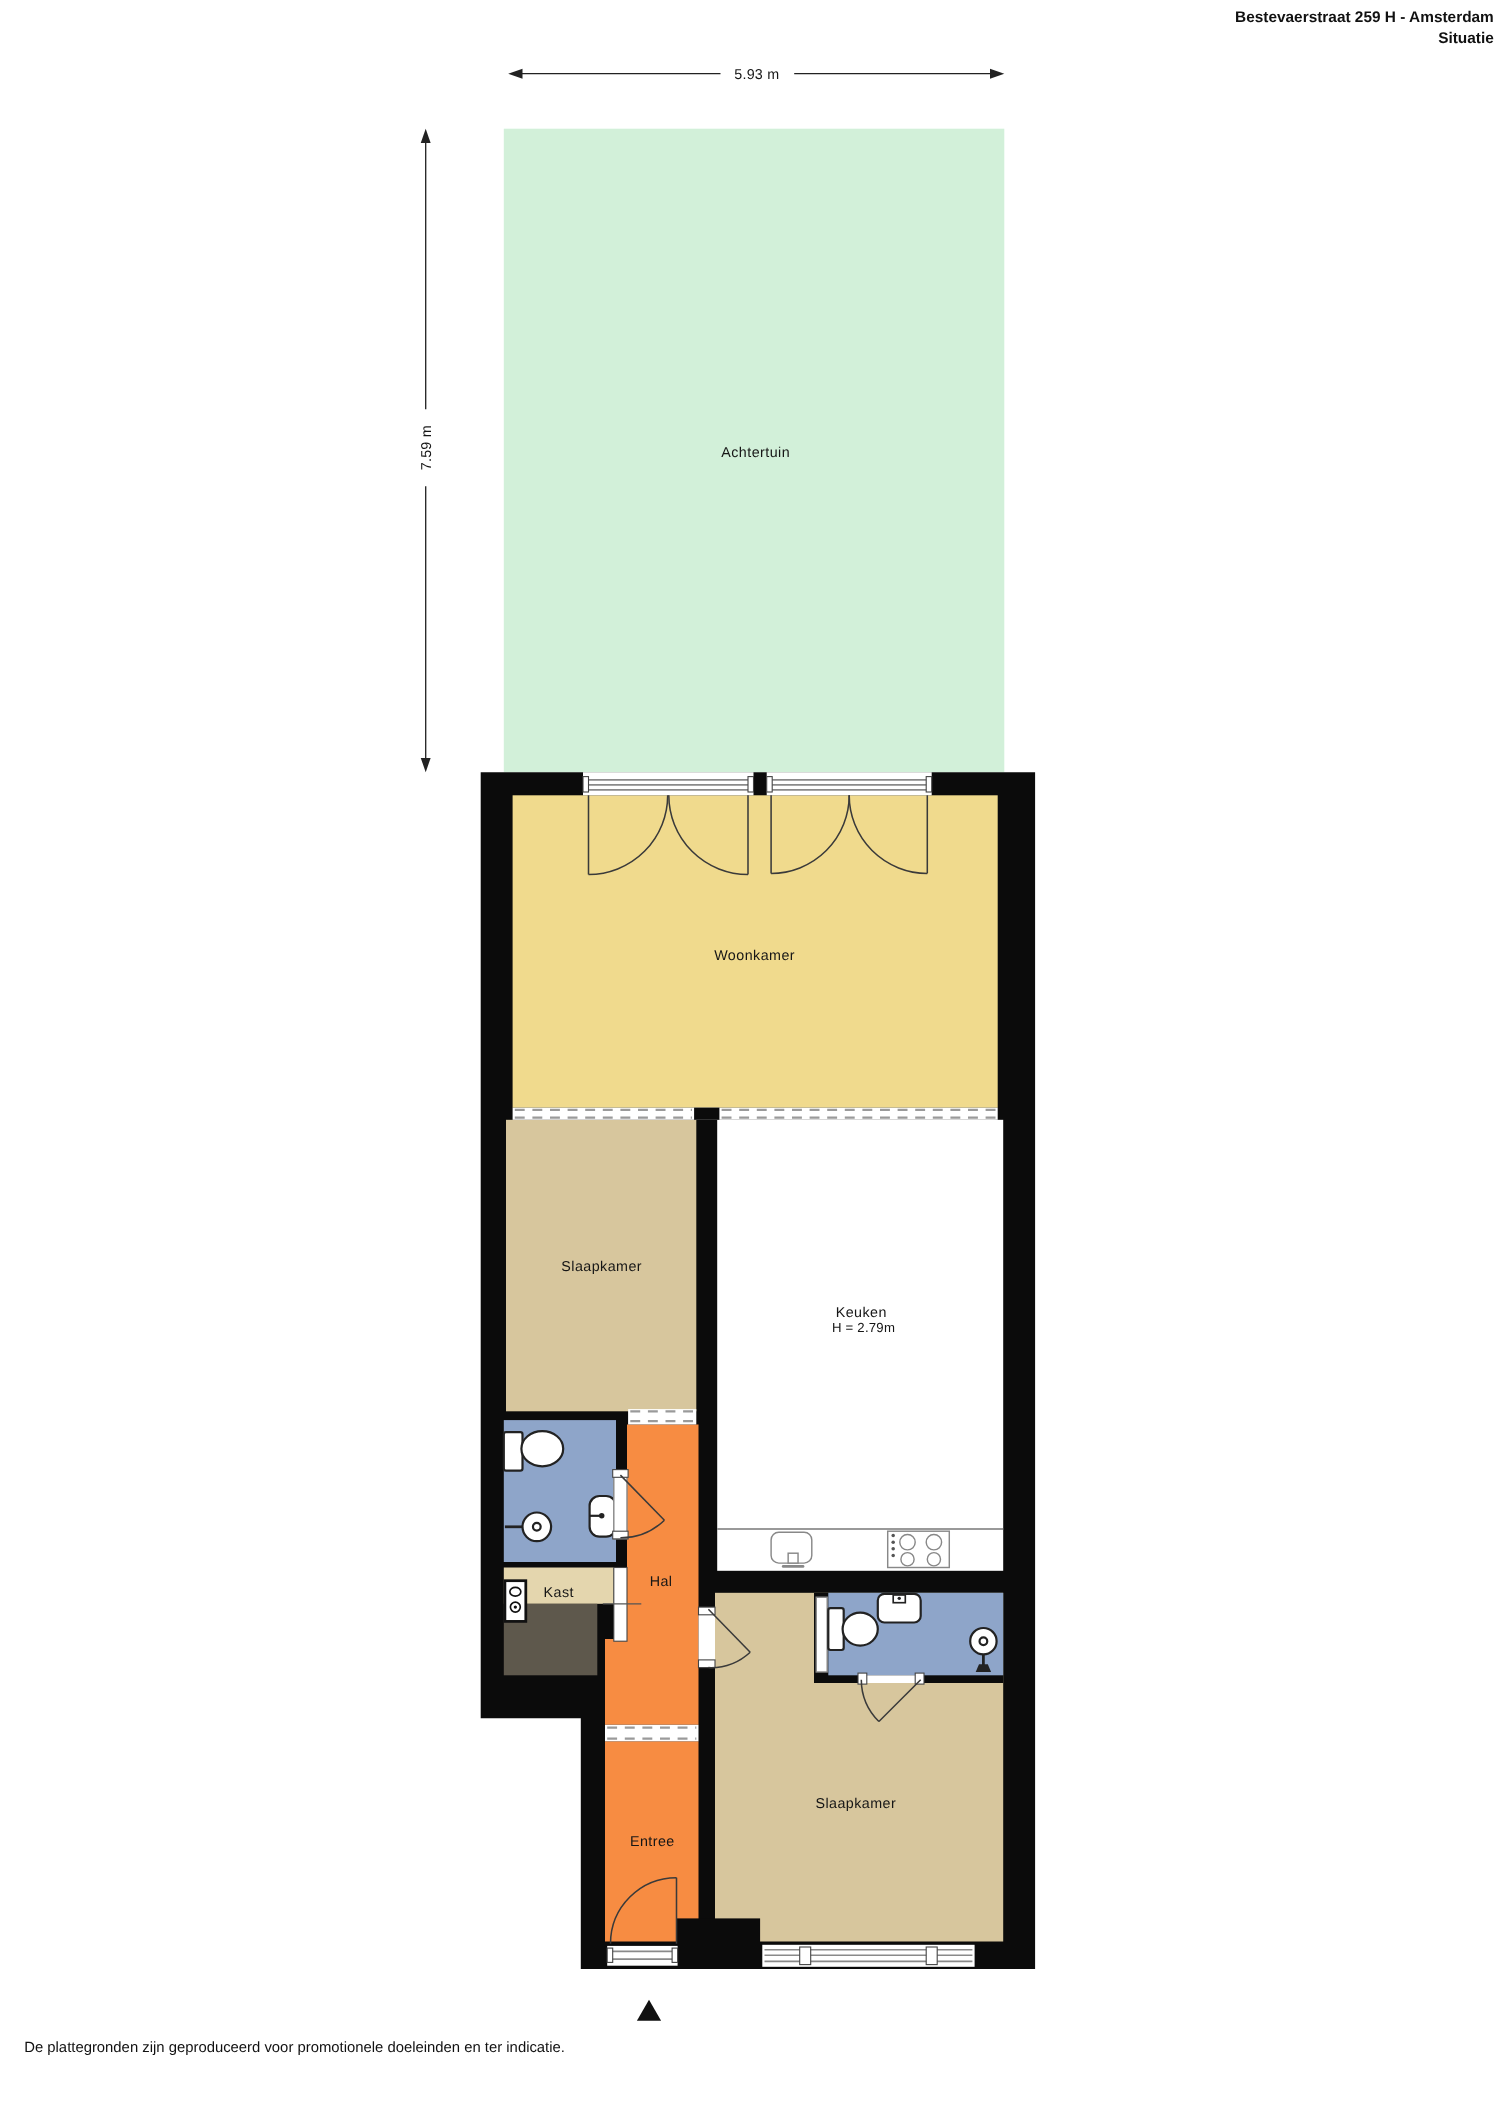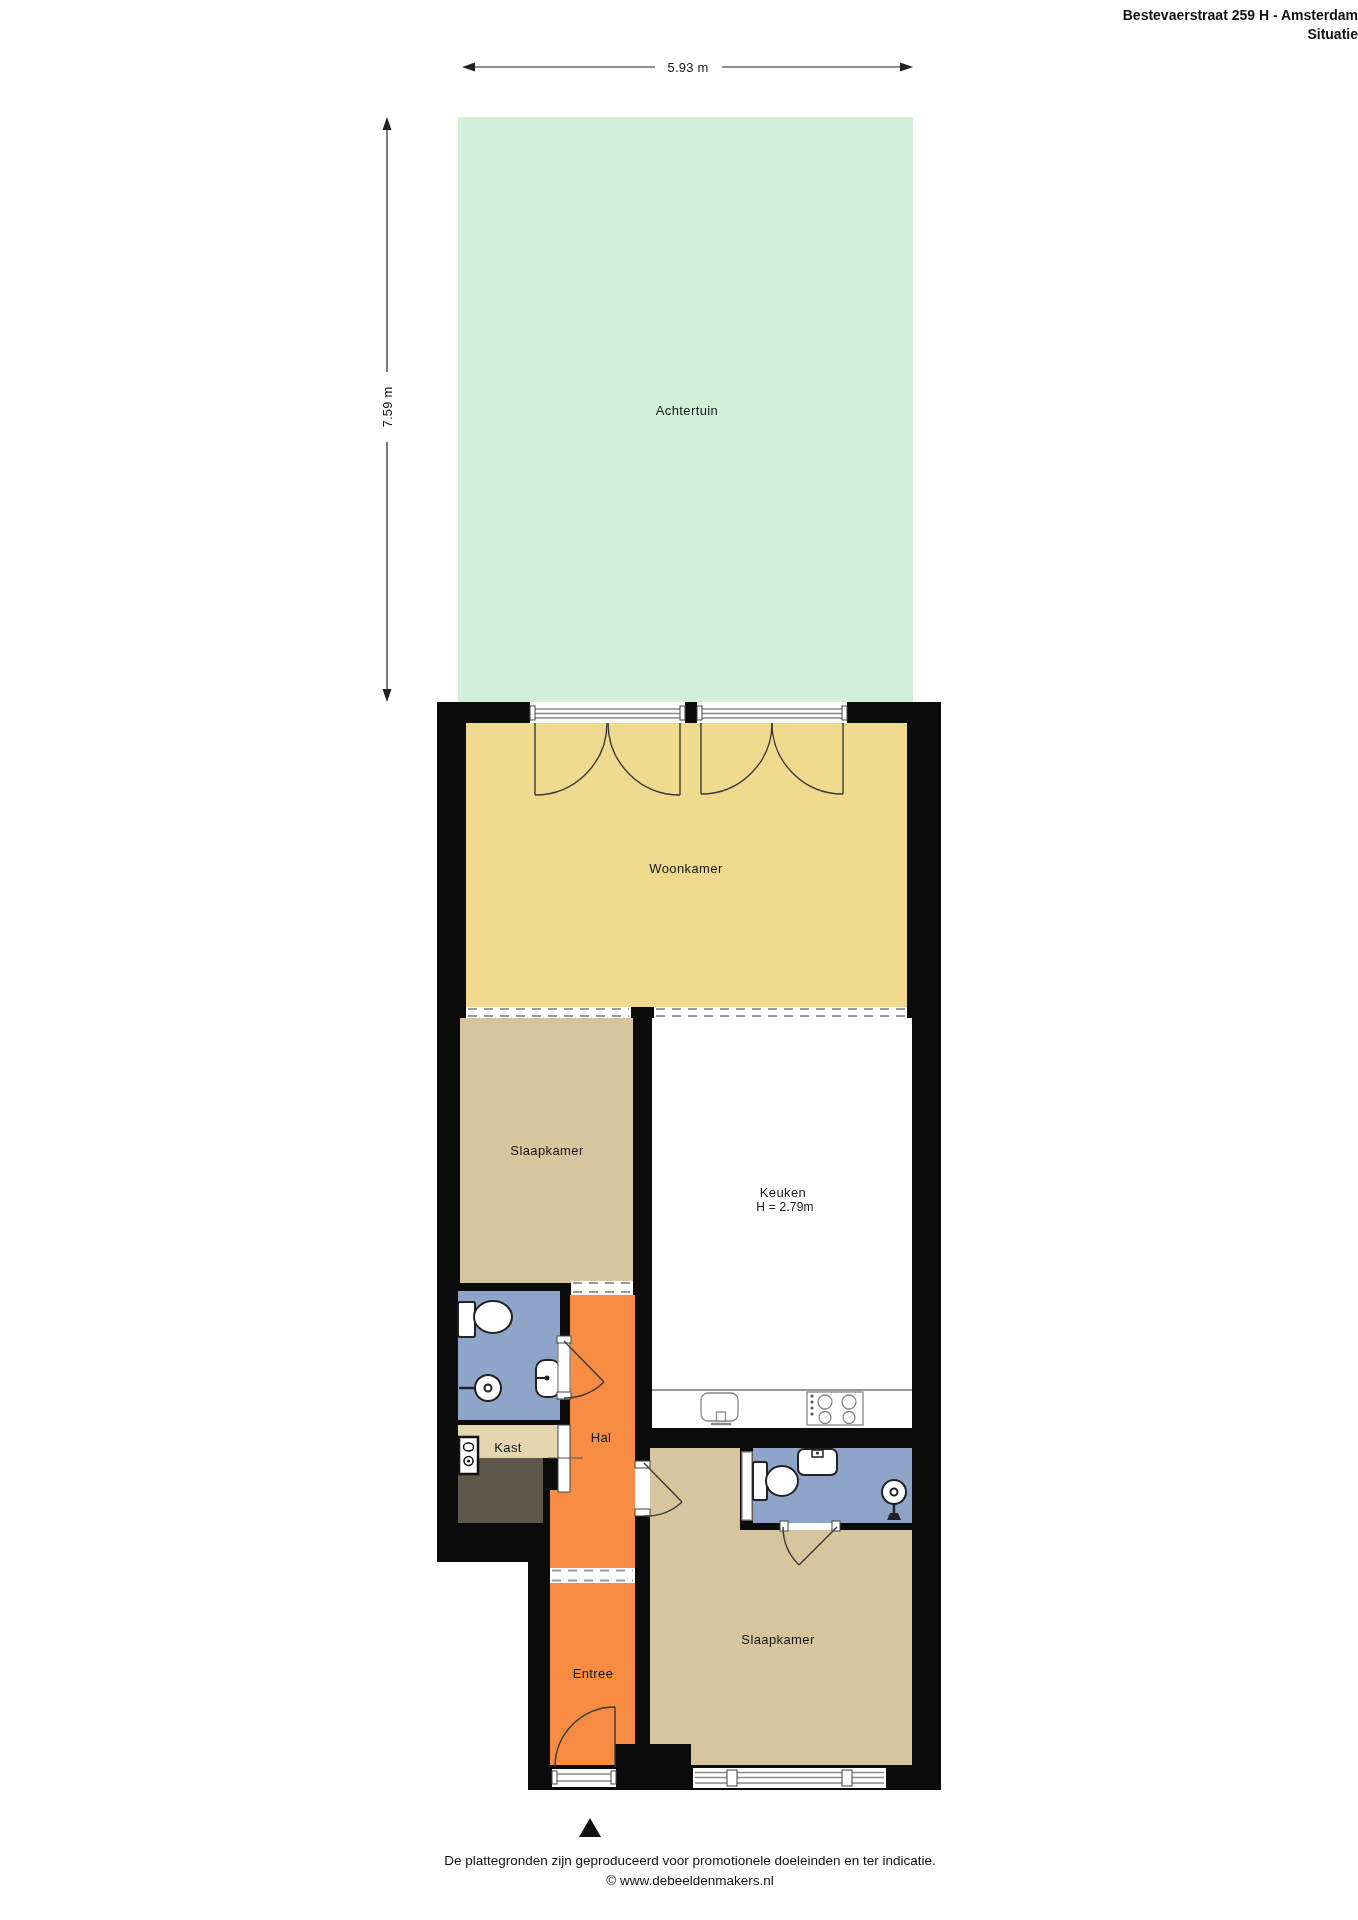--- a/index.html
+++ b/index.html
@@ -1,19 +1,19 @@
 <!DOCTYPE html>
 <html><head>
 <meta charset="utf-8">
 <style>
   html,body{margin:0;padding:0;background:#fff;}
   body{width:1358px;height:1920px;position:relative;font-family:"Liberation Sans",sans-serif;overflow:hidden;}
   .title-block{position:absolute;top:6px;left:22px;width:1336px;text-align:right;
     font-size:14px;font-weight:bold;line-height:19px;color:#111;}
-  .footer-block{position:absolute;top:1851px;left:22px;width:1336px;text-align:center;
+  .footer-block{position:absolute;top:1851px;left:22px;width:1336px;
     font-size:13.5px;line-height:19.5px;color:#111;}
   svg{position:absolute;top:0;left:0;}
   text{font-family:"Liberation Sans",sans-serif;fill:#161616;}
   .lbl{font-size:13px;letter-spacing:.4px;}
   .lbl-sm{font-size:12px;letter-spacing:.2px;}
   .dim{font-size:13px;letter-spacing:.2px;}
   .doorarc{fill:none;stroke:#3a3a3a;stroke-width:1.4;}
   .silline{stroke:#8a8a8a;stroke-width:1.5;}
   .jamb{fill:#ffffff;stroke:#444;stroke-width:1;}
   .fix{fill:#ffffff;stroke:#222;stroke-width:2;}
@@ -228,14 +228,13 @@
   <text class="lbl" x="783" y="1197" text-anchor="middle">Keuken</text>
   <text class="lbl-sm" x="785" y="1211" text-anchor="middle">H = 2.79m</text>
   <text class="lbl" x="601" y="1442" text-anchor="middle">Hal</text>
   <text class="lbl" x="508" y="1452" text-anchor="middle">Kast</text>
   <text class="lbl" x="593" y="1678" text-anchor="middle">Entree</text>
   <text class="lbl" x="778" y="1644" text-anchor="middle">Slaapkamer</text>
 </svg>
 
 <div class="footer-block">
   <div>De plattegronden zijn geproduceerd voor promotionele doeleinden en ter indicatie.</div>
-  <div>© www.debeeldenmakers.nl</div>
 </div>
 
 </body></html>

